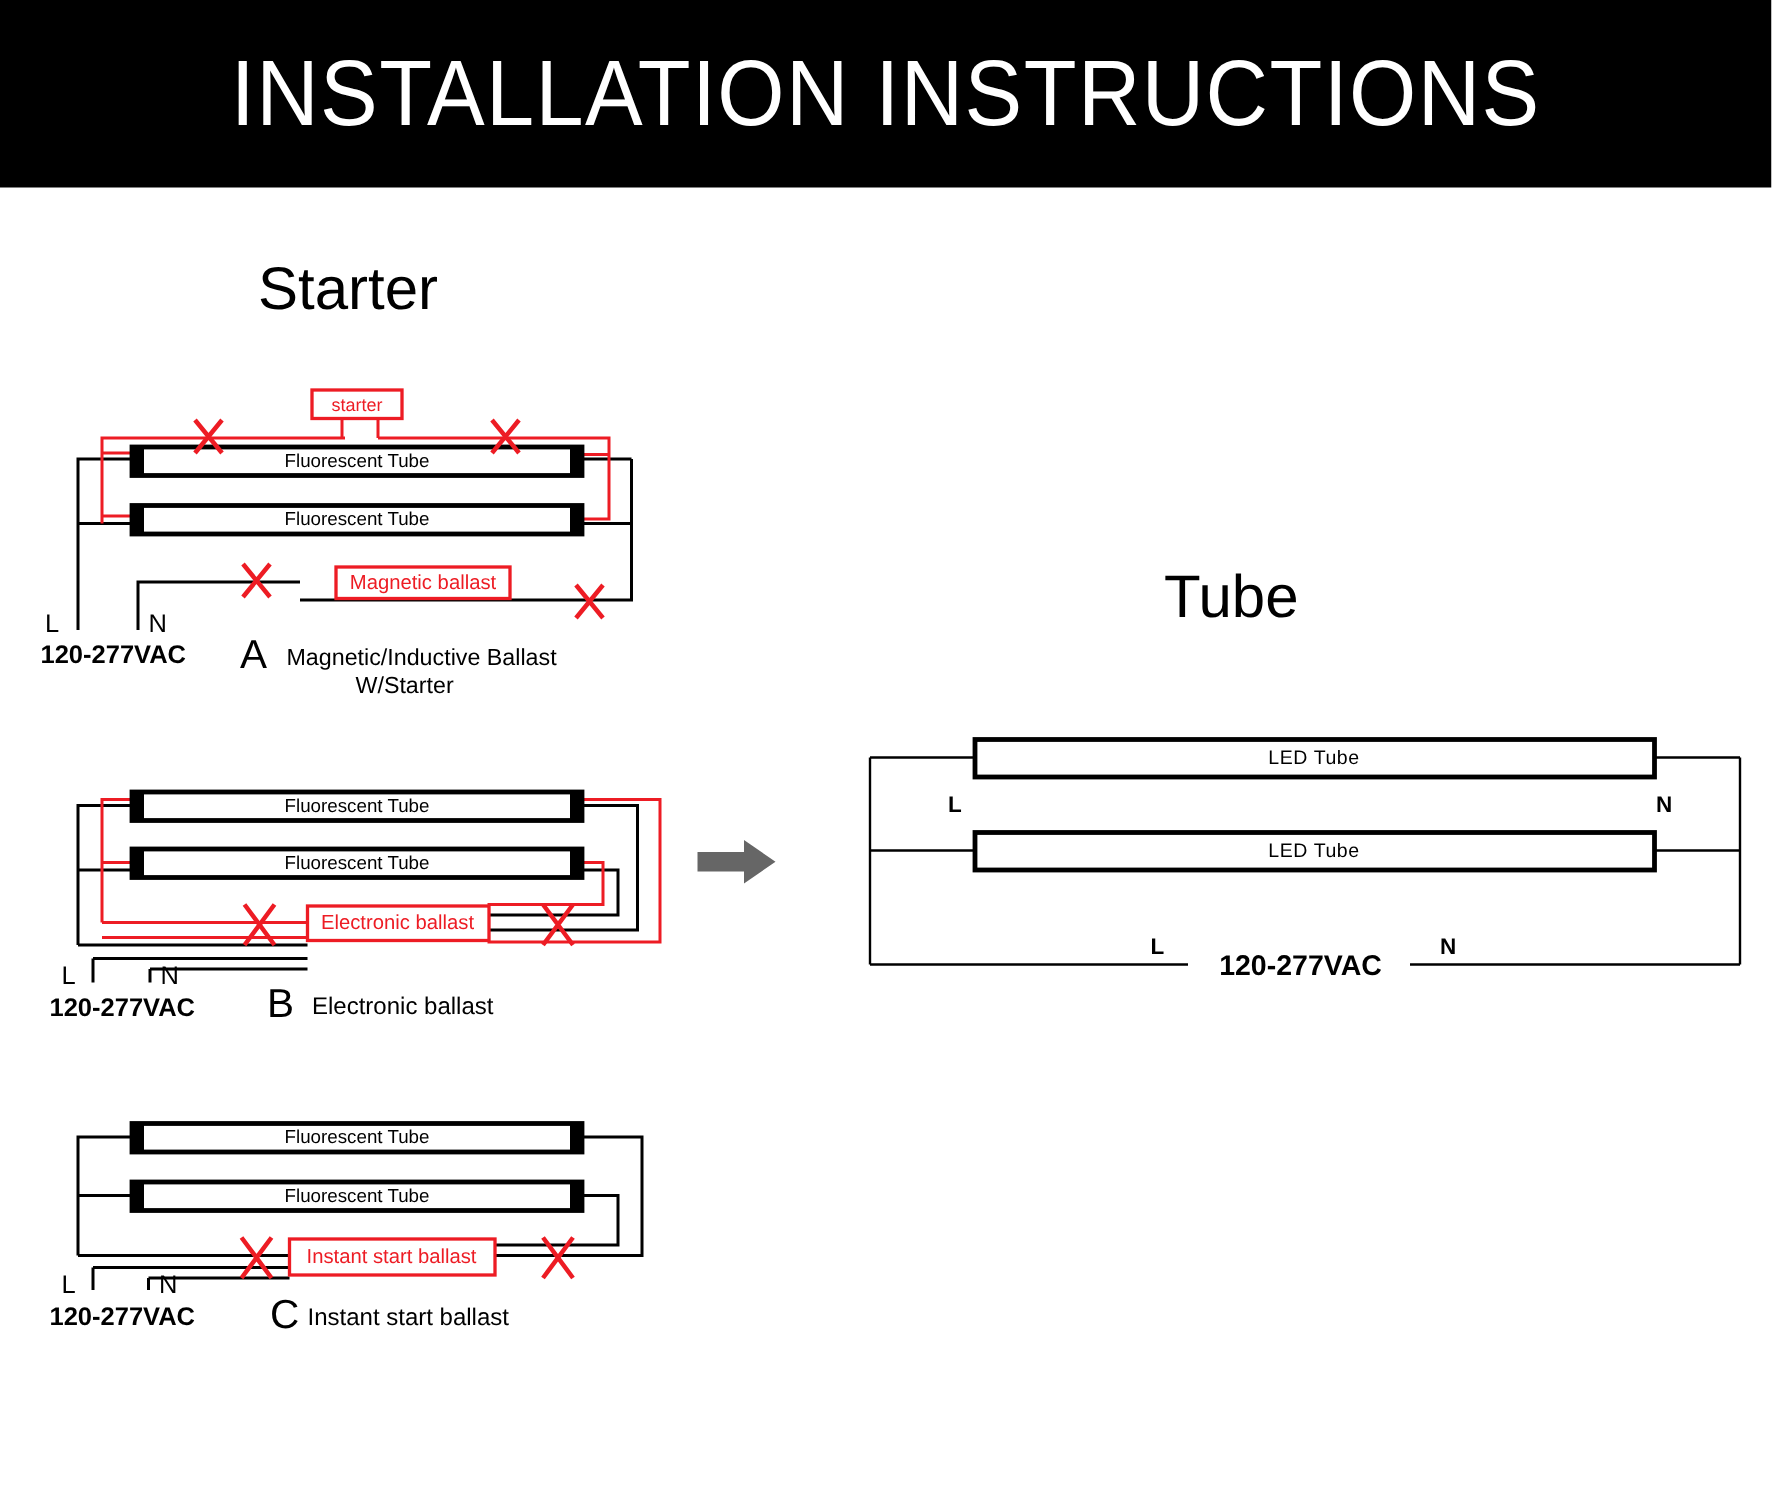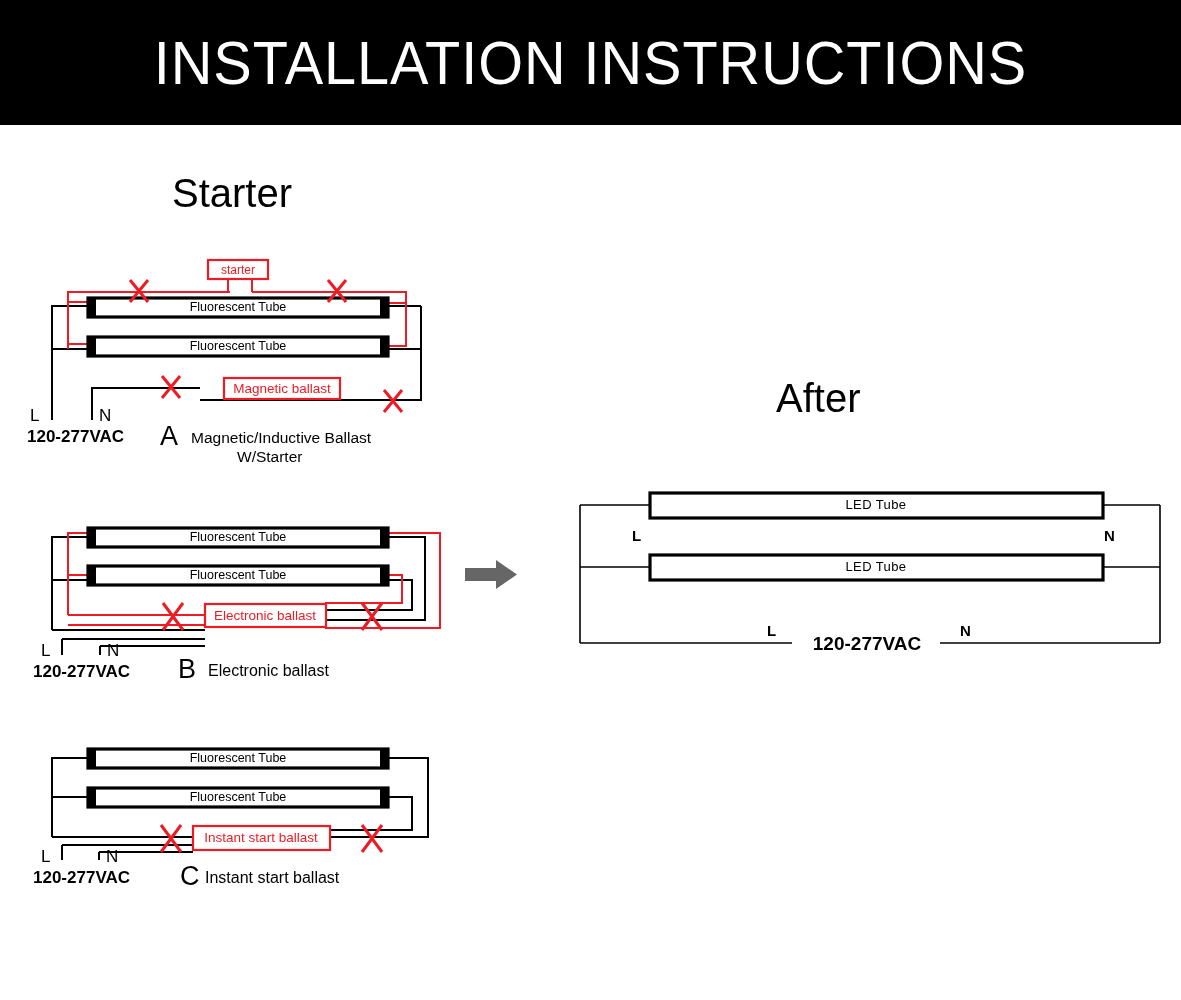--- a/index.html
+++ b/index.html
@@ -53,21 +53,21 @@
   
   #transition-arrow{position:absolute;left:463px;top:558px;width:58px;height:34px;}
 </style>
 </head>
 <body>
 
 <div id="header-banner"></div>
 <div id="header-title">INSTALLATION INSTRUCTIONS</div>
 
 <div class="section-heading" id="before-heading">Starter</div>
-<div class="section-heading" id="after-heading">After</div>
+<div class="section-heading" id="after-heading">Tube</div>
 
 <div class="diagram" id="diagram-a">
 <svg width="470" height="230" viewBox="0 0 470 230">
 
   <path class="wire-black" d="M 52,174 L 52,60 L 96,60"></path>
   <path class="wire-black" d="M 52,103 L 96,103"></path>
 
   <path class="wire-black" d="M 92,174 L 92,142 L 200,142"></path>
 
   <path class="wire-black" d="M 200,154 L 421,154 L 421,60"></path>

